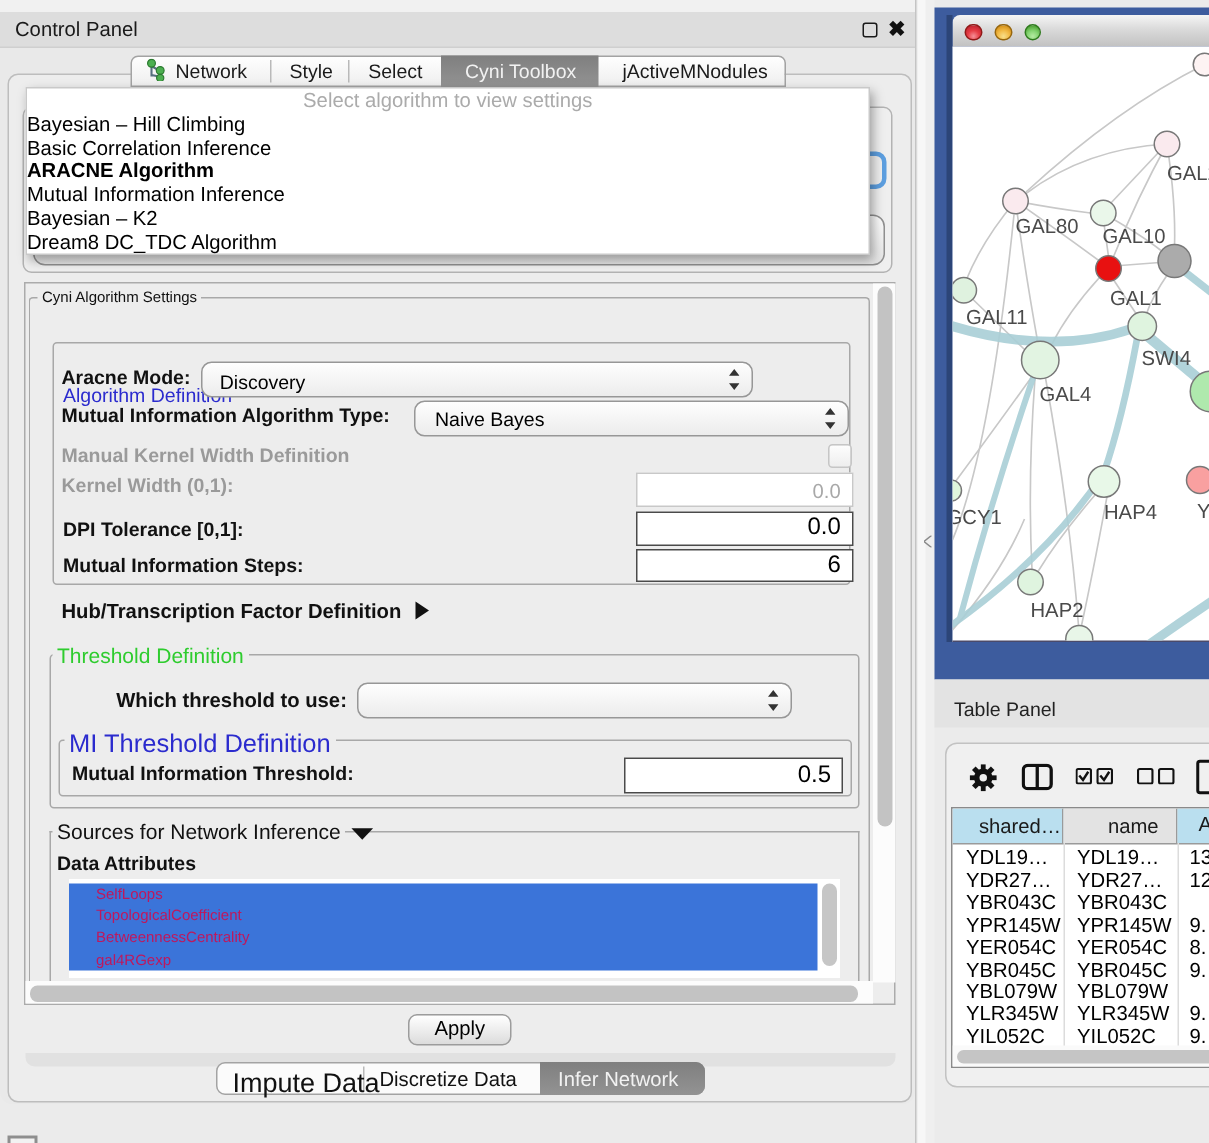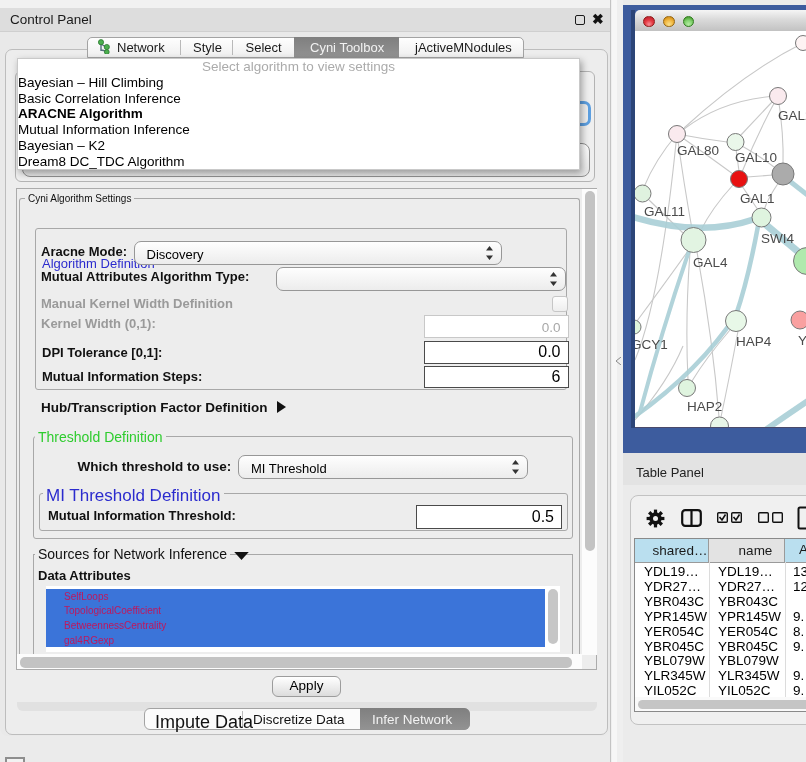--- a/index.html
+++ b/index.html
@@ -61,25 +61,26 @@
 <div class="ab fs" style="left:34.5px;top:228px;width:532px;height:162px;"></div>
 <div class="leg" style="left:39px;top:221px;color:#2B2BCE;font-size:13px;margin-top:35px;">Algorithm Definition</div>
 
 <div class="ab lbl" style="left:41px;top:243.5px;">Aracne Mode:</div>
 <div class="ab combo" style="left:133.5px;top:241px;width:368px;height:24px;">
  <svg class="ar" viewBox="0 0 7 14">
       <path d="M3.5 0 L7 4.5 H0 Z M3.5 14 L0 9.5 H7 Z" fill="#333"></path>
     </svg>
  <div style="font-size:13px;padding:4.5px 0 0 12px;">Discovery</div>
 </div>
-<div class="ab lbl" style="left:41px;top:268.5px;">Mutual Attributes Algorithm Type:</div>
+<div class="ab lbl" style="left:41px;top:268.5px;">Mutual Information Algorithm Type:</div>
 <div class="ab combo" style="left:276px;top:266.5px;width:289.5px;height:24px;">
  <svg class="ar" viewBox="0 0 7 14">
       <path d="M3.5 0 L7 4.5 H0 Z M3.5 14 L0 9.5 H7 Z" fill="#333"></path>
     </svg>
+ <div style="font-size:13px;padding:4.5px 0 0 13px;">Naive Bayes</div>
 </div>
 <div class="ab lbl dis" style="left:41px;top:295.5px;">Manual Kernel Width Definition</div>
 <div class="ab" style="left:552px;top:296px;width:14px;height:14px;border:1px solid #c6c6c6;border-radius:3px;background:linear-gradient(#fdfdfd,#eee);"></div>
 <div class="ab lbl dis" style="left:41px;top:316px;">Kernel Width (0,1):</div>
 <div class="ab fldd" style="left:423.5px;top:315px;width:145px;height:23px;">0.0</div>
 <div class="ab lbl" style="left:42px;top:344.5px;">DPI Tolerance [0,1]:</div>
 <div class="ab fld" style="left:423.5px;top:340.5px;width:145px;height:23px;">0.0</div>
 <div class="ab lbl" style="left:42px;top:369px;">Mutual Information Steps:</div>
 <div class="ab fld" style="left:423.5px;top:365.5px;width:145px;height:22.5px;">6</div>
 
@@ -88,21 +89,20 @@
     <path d="M1 1 L10 7 L1 13 Z" fill="#111"></path>
   </svg>
 
 <div class="ab fs" style="left:32.5px;top:435.5px;width:540.5px;height:103.5px;"></div>
 <div class="leg" style="left:35px;top:428.5px;color:#2ECC2E;font-size:14px;">Threshold Definition</div>
 <div class="ab lbl" style="left:77.5px;top:458.5px;font-size:13.5px;">Which threshold to use:</div>
 <div class="ab combo" style="left:238px;top:455px;width:290px;height:24px;">
  <svg class="ar" viewBox="0 0 7 14">
       <path d="M3.5 0 L7 4.5 H0 Z M3.5 14 L0 9.5 H7 Z" fill="#333"></path>
     </svg>
- <div style="font-size:13px;padding:4.5px 0 0 12px;">MI Threshold</div>
 </div>
 <div class="ab fs" style="left:39px;top:493px;width:529px;height:38px;"></div>
 <div class="leg" style="left:43px;top:486px;color:#2B2BCE;font-size:17px;">MI Threshold Definition</div>
 <div class="ab lbl" style="left:48px;top:507.5px;">Mutual Information Threshold:</div>
 <div class="ab fld" style="left:415.5px;top:505px;width:146.5px;height:24px;">0.5</div>
 
 <div class="ab" style="left:32.5px;top:553.5px;width:540.5px;height:100px;border:1px solid #A8A8A8;border-bottom:none;box-sizing:border-box;"></div>
 <div class="leg" style="left:35px;top:546px;color:#111;font-size:14px;">Sources for Network Inference</div>
 <svg class="ab" style="left:234px;top:550.5px;" width="15" height="10" viewBox="0 0 13 9">
     <path d="M0 1 L13 1 L6.5 8 Z" fill="#111"></path>

